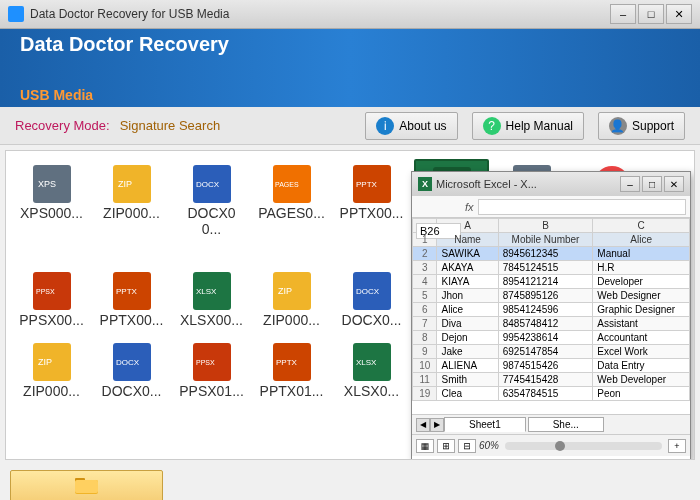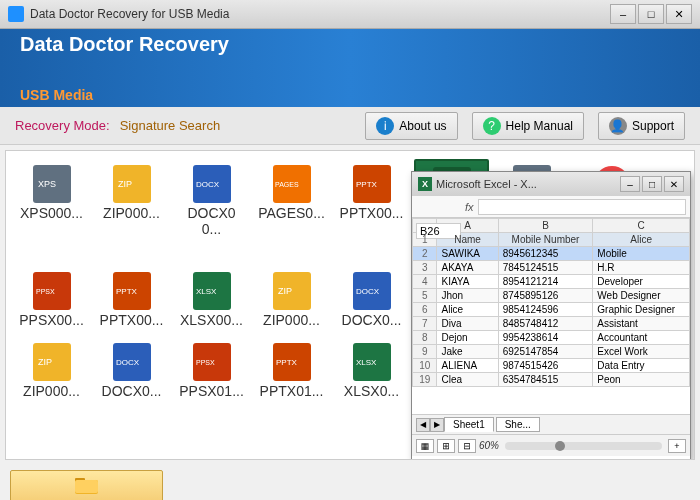--- a/index.html
+++ b/index.html
@@ -178,21 +178,21 @@
     #excel-sheet-tabs {
       height: 20px;
       background: #f2f2f2;
       border-top: 1px solid #ccc;
       display: flex;
       align-items: center;
       padding: 0 4px;
       font-size: 10px;
     }
     .sheet-tab {
-      padding: 1px 8px;
+      padding: 1px 24px;
       border: 1px solid #aaa;
       background: white;
       cursor: pointer;
       margin-right: 2px;
       font-size: 10px;
     }
     .sheet-tab.active { background: white; border-bottom: 1px solid white; }
 
     #excel-statusbar {
       height: 22px;
@@ -523,21 +523,21 @@
             <th class="col-name">Name</th>
             <th class="col-mobile">Mobile Number</th>
             <th class="col-post">Alice</th>
           </tr>
         </thead>
         <tbody id="excel-tbody">
         <tr class="highlight-row">
     <td class="row-num">2</td>
     <td>SAWIKA</td>
     <td>8945612345</td>
-    <td>Mobile</td>
+    <td>Manual</td>
   </tr>
             <tr>
     <td class="row-num">3</td>
     <td>AKAYA</td>
     <td>7845124515</td>
     <td>H.R</td>
   </tr>
             <tr>
     <td class="row-num">4</td>
     <td>KIAYA</td>
@@ -572,20 +572,26 @@
     <td class="row-num">9</td>
     <td>Jake</td>
     <td>6925147854</td>
     <td>Excel Work</td>
   </tr>
             <tr>
     <td class="row-num">10</td>
     <td>ALIENA</td>
     <td>9874515426</td>
     <td>Data Entry</td>
+  </tr>
+            <tr>
+    <td class="row-num">11</td>
+    <td>Smith</td>
+    <td>7745415428</td>
+    <td>Web Developer</td>
   </tr>
             <tr>
     <td class="row-num">19</td>
     <td>Clea</td>
     <td>6354784515</td>
     <td>Peon</td>
   </tr>
           </tbody>
       </table>
     </div>

